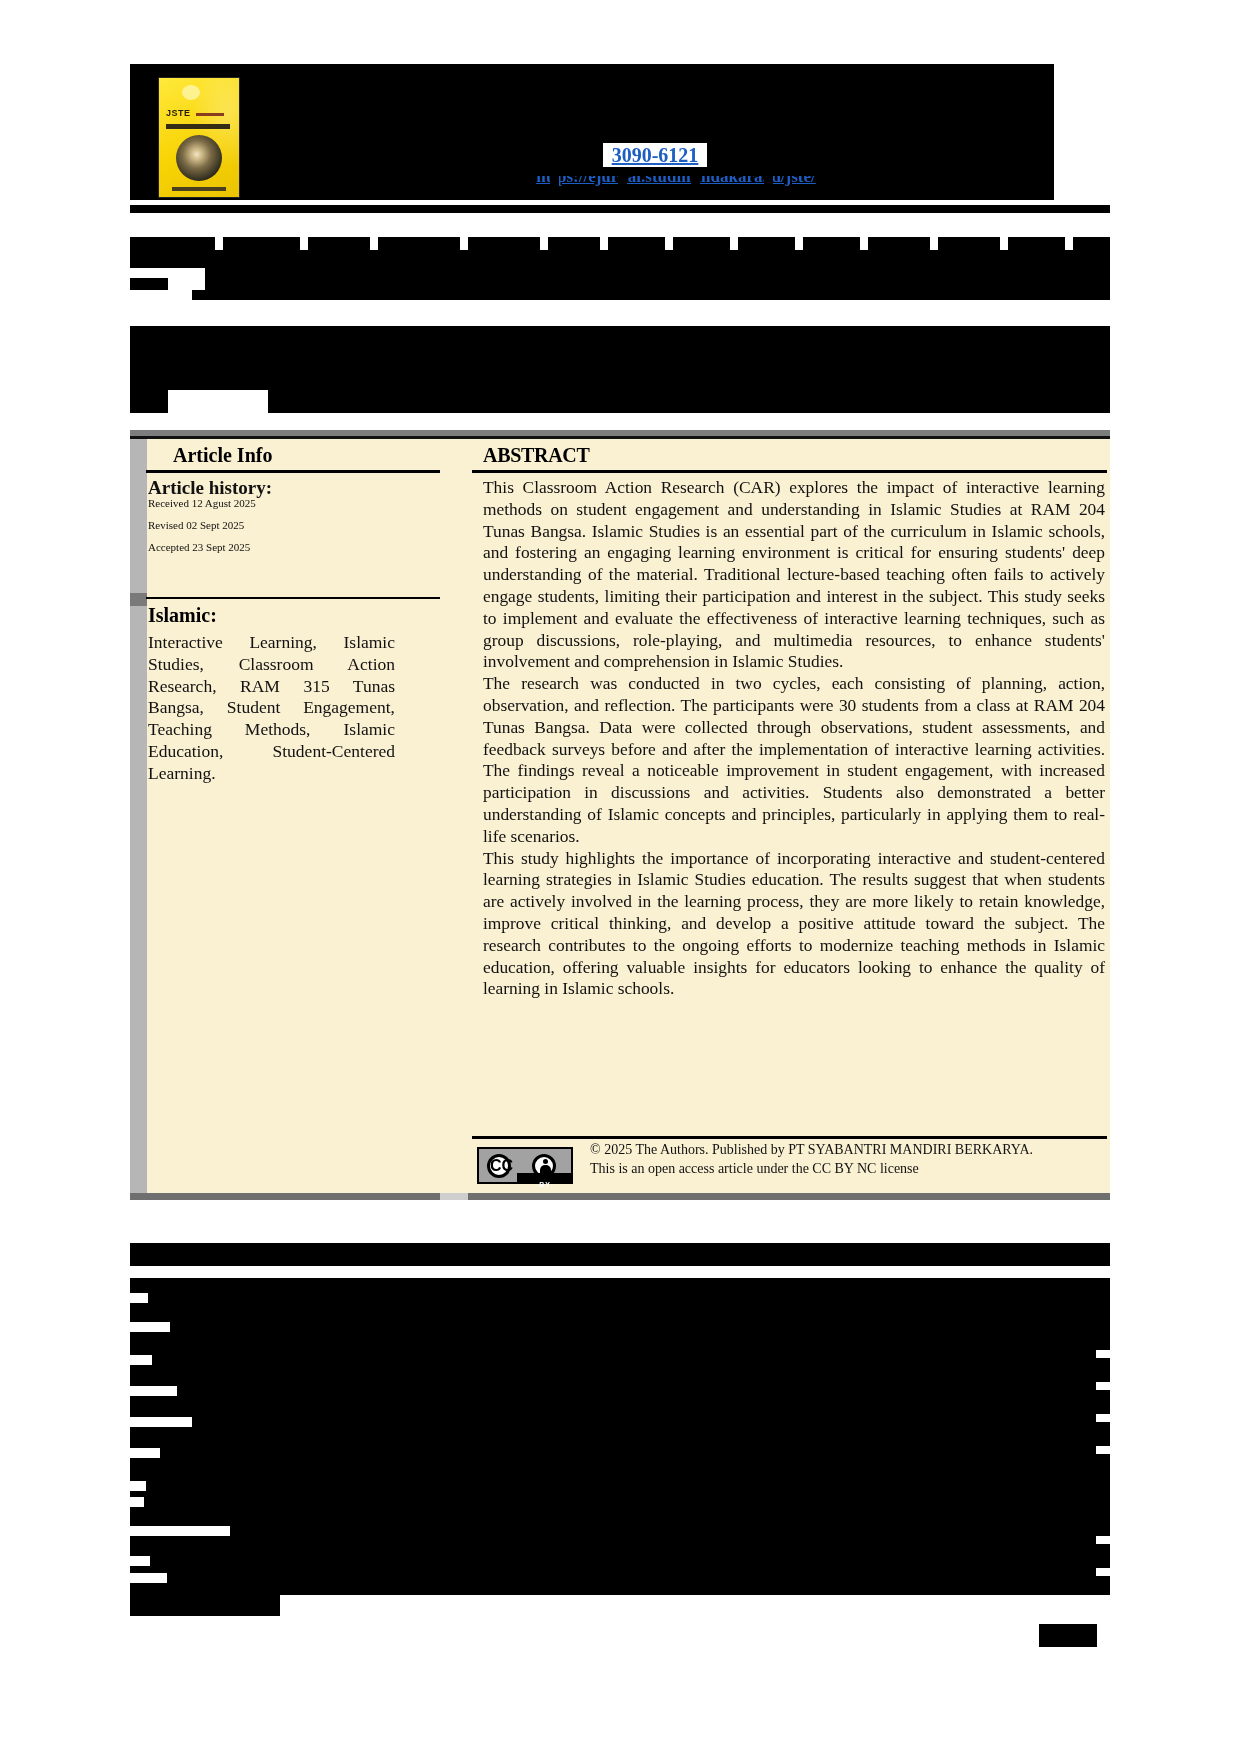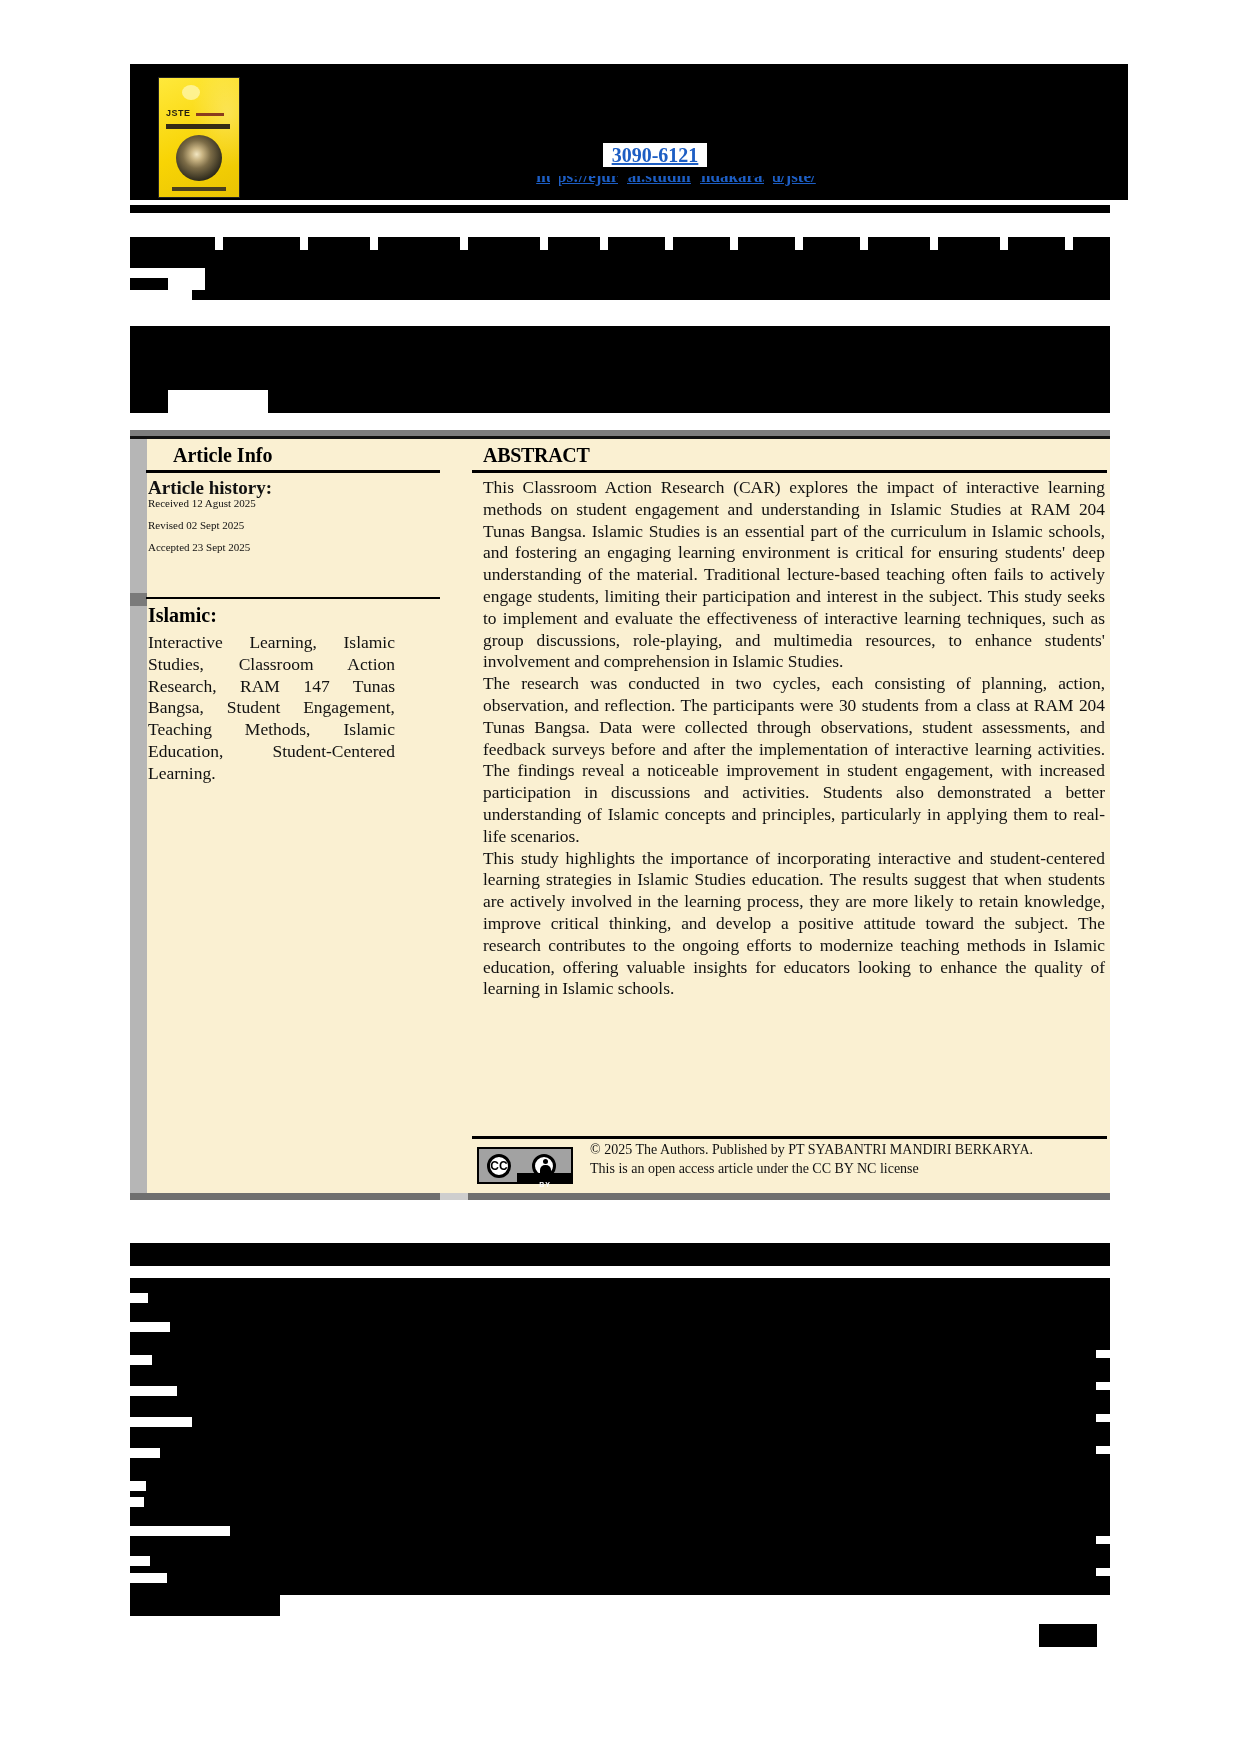--- a/index.html
+++ b/index.html
@@ -4,21 +4,21 @@
 <style>
   html,body{margin:0;padding:0;background:#e8e8e8;}
   #page{
     position:relative;width:1240px;height:1754px;background:#ffffff;
     font-family:"Liberation Serif", serif;color:#111;overflow:hidden;margin:0 auto;
   }
   .abs{position:absolute;}
   .black{background:#000;}
 
   
-  #header-band{left:130px;top:64px;width:998px;height:136px;background:#000;}
+  #header-band{left:130px;top:64px;width:924px;height:136px;background:#000;}
   #cover{
     left:28px;top:13px;width:82px;height:121px;
     background:
       radial-gradient(60px 90px at 85% 30%, rgba(255,255,255,0.28), rgba(255,255,255,0) 60%),
       linear-gradient(155deg,#ffe93c 0%,#f8d405 55%,#e9c303 100%);
     box-shadow:0 0 0 1px #222 inset;
   }
   #cover .smudge{left:24px;top:8px;width:18px;height:15px;border-radius:50%;background:rgba(255,250,200,0.65);}
   #cover .jste{left:8px;top:31px;font-family:"Liberation Sans",sans-serif;font-size:9px;font-weight:bold;color:#241f10;letter-spacing:0.5px;}
   #cover .redline{left:38px;top:36px;width:28px;height:3px;background:#8a3c1e;}
@@ -74,21 +74,21 @@
 
   #abstract-title{left:483px;top:444px;letter-spacing:-0.3px;}
   #ab-underline{left:472px;top:470px;width:635px;height:3px;background:#000;}
   #abstract-body{left:483px;top:477px;width:622px;font-size:17.4px;line-height:21.8px;text-align:justify;}
   #abstract-body p{margin:0;}
   #ab-bottomline{left:472px;top:1136px;width:635px;height:3px;background:#000;}
 
   
   #cc-badge{left:477px;top:1147px;width:96px;height:37px;background:#a2a2a2;border:2px solid #000;box-sizing:border-box;}
   #cc-badge .circle{position:absolute;top:5px;width:24px;height:24px;border-radius:50%;background:#fff;border:3px solid #000;box-sizing:border-box;text-align:center;}
-  #cc-badge .cc{left:8px;font-family:"Liberation Sans",sans-serif;font-size:12px;font-weight:bold;line-height:18px;color:#000;}
+  #cc-badge .cc{left:8px;font-family:"Liberation Sans",sans-serif;font-size:16px;font-weight:bold;line-height:18px;color:#000;}
   #cc-badge .person{left:53px;}
   #cc-badge .person .head{position:absolute;left:8px;top:2px;width:5px;height:5px;border-radius:50%;background:#000;}
   #cc-badge .person .body{position:absolute;left:5px;top:8px;width:11px;height:8px;border-radius:5px 5px 0 0;background:#000;}
   #cc-badge .bystrip{position:absolute;left:38px;right:-2px;bottom:-2px;height:11px;background:#000;text-align:center;}
   #cc-badge .bystrip span{font-family:"Liberation Sans",sans-serif;font-size:7px;font-weight:bold;color:#fff;line-height:11px;letter-spacing:1px;}
 
   #license-text{left:590px;top:1140px;width:520px;font-size:14px;line-height:19px;}
   #license-text .cc-link{color:#111;}
 
   
@@ -169,21 +169,21 @@
   <div id="article-info-title" class="abs col-head">Article Info</div>
   <div id="ai-underline" class="abs"></div>
   <div id="article-history-title" class="abs">Article history:</div>
   <div id="history" class="abs">
     <div>Received 12 Agust 2025</div>
     <div>Revised 02 Sept 2025</div>
     <div>Accepted 23 Sept 2025</div>
   </div>
   <div id="kw-divider" class="abs"></div>
   <div id="keyword-title" class="abs col-head">Islamic:</div>
-  <div id="keywords" class="abs">Interactive Learning, Islamic Studies, Classroom Action Research, RAM 147 Tunas Bangsa, Student Engagement, Teaching Methods, Islamic Education, Student-Centered Learning.</div>
+  <div id="keywords" class="abs">Interactive Learning, Islamic Studies, Classroom Action Research, RAM 315 Tunas Bangsa, Student Engagement, Teaching Methods, Islamic Education, Student-Centered Learning.</div>
 
   <div id="abstract-title" class="abs col-head">ABSTRACT</div>
   <div id="ab-underline" class="abs"></div>
   <div id="abstract-body" class="abs">
     <p>This Classroom Action Research (CAR) explores the impact of interactive learning methods on student engagement and understanding in Islamic Studies at RAM 204 Tunas Bangsa. Islamic Studies is an essential part of the curriculum in Islamic schools, and fostering an engaging learning environment is critical for ensuring students' deep understanding of the material. Traditional lecture-based teaching often fails to actively engage students, limiting their participation and interest in the subject. This study seeks to implement and evaluate the effectiveness of interactive learning techniques, such as group discussions, role-playing, and multimedia resources, to enhance students' involvement and comprehension in Islamic Studies.</p>
     <p>The research was conducted in two cycles, each consisting of planning, action, observation, and reflection. The participants were 30 students from a class at RAM 204 Tunas Bangsa. Data were collected through observations, student assessments, and feedback surveys before and after the implementation of interactive learning activities. The findings reveal a noticeable improvement in student engagement, with increased participation in discussions and activities. Students also demonstrated a better understanding of Islamic concepts and principles, particularly in applying them to real-life scenarios.</p>
     <p>This study highlights the importance of incorporating interactive and student-centered learning strategies in Islamic Studies education. The results suggest that when students are actively involved in the learning process, they are more likely to retain knowledge, improve critical thinking, and develop a positive attitude toward the subject. The research contributes to the ongoing efforts to modernize teaching methods in Islamic education, offering valuable insights for educators looking to enhance the quality of learning in Islamic schools.</p>
   </div>
   <div id="ab-bottomline" class="abs"></div>
 

